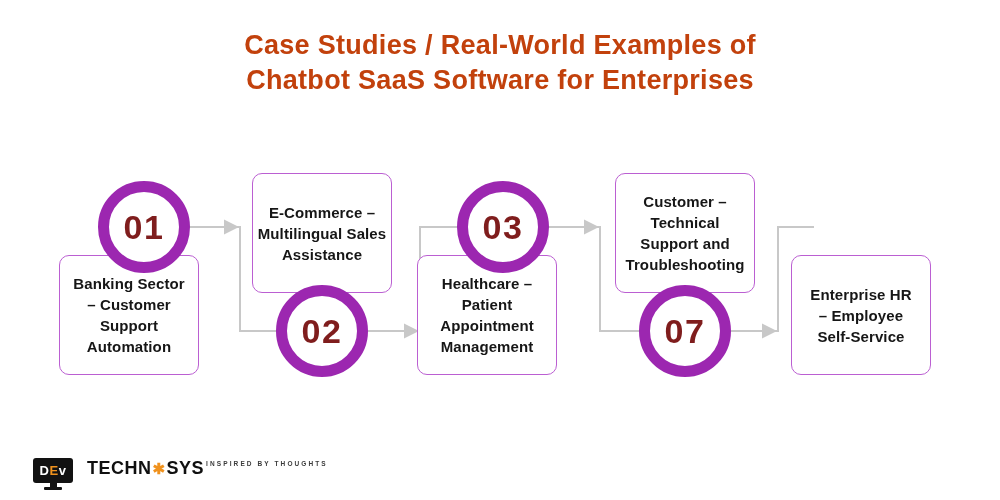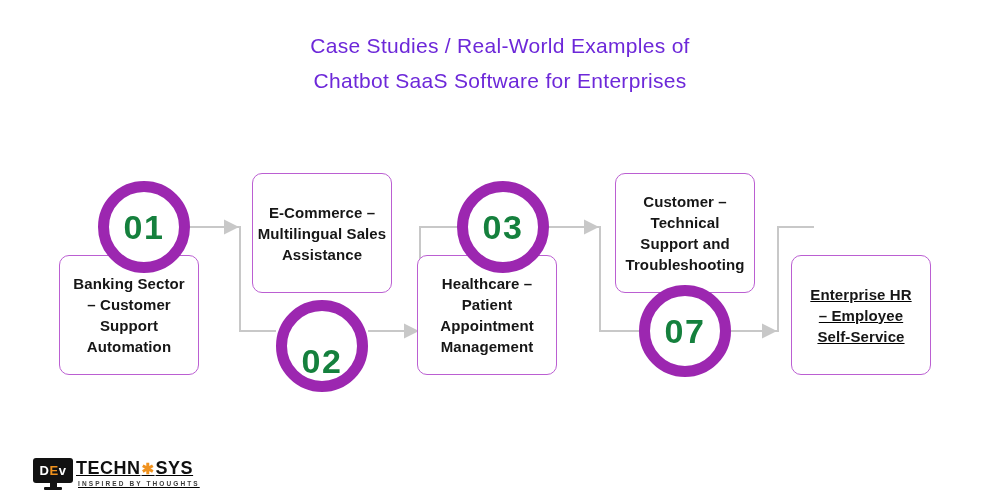--- a/index.html
+++ b/index.html
@@ -2,58 +2,58 @@
 <html style="--circle_ring: #9c27b0; --box_border: #bb5fd2; --connector: #c8c8c8; --logo_accent: #f0921e;"><head>
 <meta charset="utf-8">
 <style>
   html,body{margin:0;padding:0;background:#fff;}
   .stage{
     position:relative;width:1000px;height:500px;background:#fff;overflow:hidden;
     font-family:"Liberation Sans",sans-serif;
   }
   .title{
     position:absolute;left:0;right:0;top:28px;
-    text-align:center;font-size:21px;line-height:35px;font-weight:400;
-    color:#6d28d9;letter-spacing:.3px;white-space:pre-line;
+    text-align:center;font-size:27px;line-height:35px;font-weight:700;
+    color:#c2410c;letter-spacing:.3px;white-space:pre-line;
   }
   .connectors{position:absolute;left:0;top:0;z-index:1;}
   .card{
     position:absolute;width:140px;height:120px;box-sizing:border-box;
     background:#fff;border:1.5px solid var(--box_border,#bb5fd2);border-radius:10px;
     display:flex;align-items:center;justify-content:center;
     text-align:center;z-index:2;padding:6px 4px;
   }
   .card .label{
     font-size:15px;line-height:21px;font-weight:600;color:#161616;
     white-space:pre-line;letter-spacing:.1px;
   }
   .circle{
     position:absolute;width:92px;height:92px;box-sizing:border-box;
     border:11px solid var(--circle_ring,#9c27b0);border-radius:50%;
     background:#fff;display:flex;align-items:center;justify-content:center;z-index:3;
   }
-  .circle .num{font-size:34px;font-weight:700;color:#15803d;letter-spacing:1.5px;}
+  .circle .num{font-size:34px;font-weight:700;color:#7f1d1d;letter-spacing:1.5px;}
   
   .c1{left:98px;top:181px;}  .b1{left:59px;top:255px;}
-  .c2{left:276px;top:300px;align-items:flex-end;} .b2{left:252px;top:173px;}
+  .c2{left:276px;top:285px;} .b2{left:252px;top:173px;}
   .c3{left:457px;top:181px;} .b3{left:417px;top:255px;}
   .c4{left:639px;top:285px;} .b4{left:615px;top:173px;}
-  .c5{left:814px;top:181px;} .b5{left:791px;top:255px;text-decoration:underline;}
+  .c5{left:814px;top:181px;} .b5{left:791px;top:255px;}
   
   .logo{position:absolute;left:33px;top:458px;display:flex;align-items:flex-start;z-index:4;}
   .monitor{display:flex;flex-direction:column;align-items:center;}
   .monitor-screen{
     width:40px;height:25px;background:#121212;border-radius:3px;
     display:flex;align-items:center;justify-content:center;
     color:#fff;font-size:13px;font-weight:700;letter-spacing:.5px;
   }
   .monitor-screen .accent{color:var(--logo_accent,#f0921e);}
   .monitor-neck{width:7px;height:4px;background:#121212;}
   .monitor-base{width:18px;height:3px;background:#121212;border-radius:1px;}
-  .brand-col{margin-left:3px;display:flex;flex-direction:column;text-decoration:underline;}
+  .brand-col{margin-left:14px;display:flex;}
   .brand-row{display:flex;align-items:center;font-size:18px;font-weight:800;color:#101010;letter-spacing:.5px;line-height:20px;}
   .gear{color:var(--logo_accent,#f0921e);font-size:15px;margin:0 1px;line-height:15px;}
   .tagline{font-size:6.5px;font-weight:700;letter-spacing:2.1px;color:#3b3b3b;margin-top:2px;padding-left:2px;white-space:nowrap;}
 </style>
 </head>
 <body>
 
 <div class="stage">
 
   <div class="title">Case Studies / Real-World Examples of

